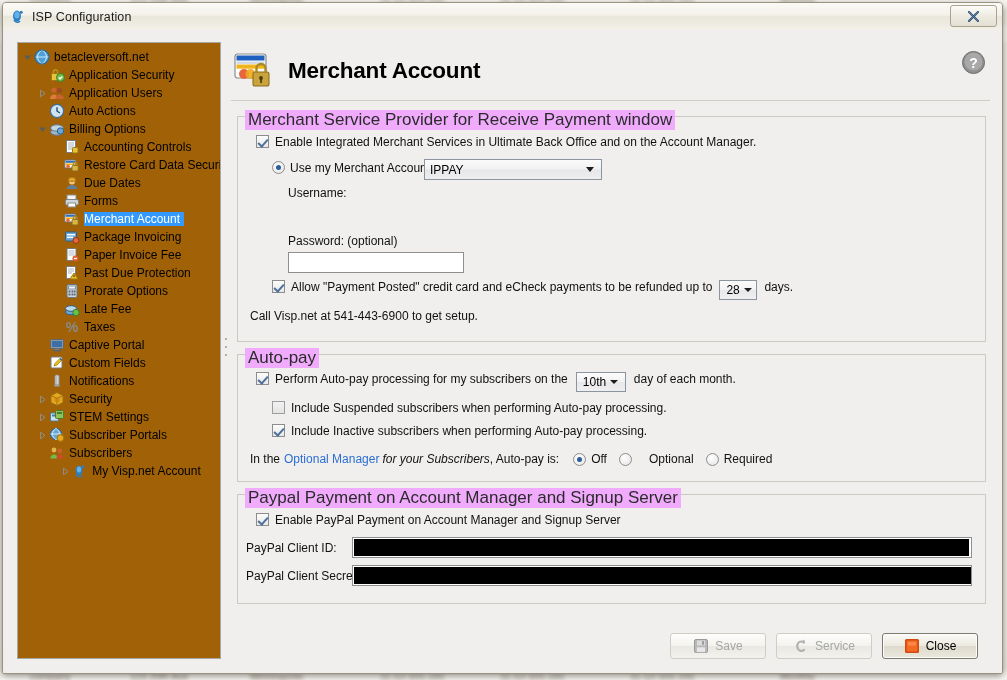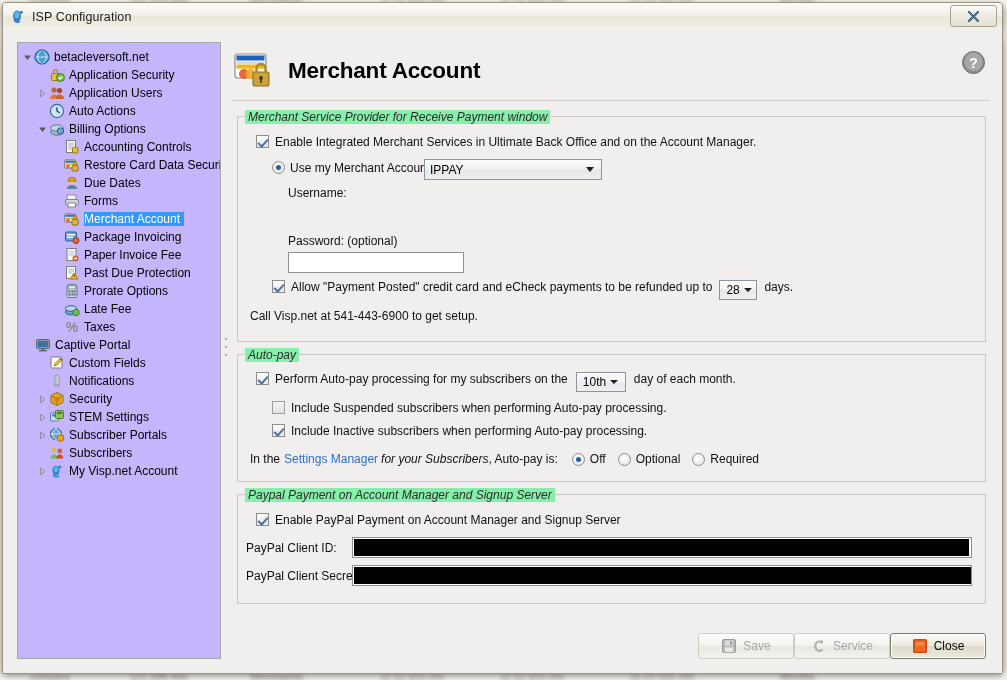--- a/index.html
+++ b/index.html
@@ -78,21 +78,21 @@
     position: absolute;
     left: 0; top: 27px; right: 0; bottom: 0;
     background: #f0efed;
   }
 
   
   #sidebar {
     position: absolute;
     left: 14px; top: 12px;
     width: 204px; height: 617px;
-    background: #c4b5fd;
+    background: #a16207;
     border: 1px solid #a7a7a7;
     box-sizing: border-box;
     overflow: hidden;
   }
   .tree { padding: 5px 0 0 0; }
   .tnode {
     display: flex;
     align-items: center;
     height: 18px;
     white-space: nowrap;
@@ -163,26 +163,25 @@
   
   .group {
     position: absolute;
     left: 6px; right: 4px;
     border: 1px solid #cbc9c2;
     box-sizing: border-box;
   }
   .group > .legend {
     position: absolute;
     top: -7px; left: 7px;
-    background: #86efac;
+    background: #f0abfc;
     padding: 0 3px;
-    font-size: 12px;
+    font-size: 17px;
     color: #2b2b2b;
     white-space: nowrap;
-    font-style: italic;
   }
   #grp-merchant { top: 74px; height: 226px; }
   #grp-autopay  { top: 312px; height: 128px; }
   #grp-paypal   { top: 452px; height: 110px; }
 
   
   .row {
     position: absolute;
     display: flex;
     white-space: nowrap;
@@ -281,22 +280,23 @@
     margin-right: 6px;
   }
 
   .link { color: #2b6ed4; }
   .ital { font-style: italic; }
   .redact { background: #000; position: absolute; top: 1px; left: 1px; bottom: 1px; }
 
   
   #footer {
     position: absolute;
-    right: 4px; bottom: 2px;
+    right: 12px; bottom: 2px;
     display: flex;
+    gap: 10px;
   }
   .btn {
     width: 96px; height: 26px;
     box-sizing: border-box;
     border: 1px solid #b8b4a8;
     border-radius: 3px;
     background: linear-gradient(to bottom, #fdfdfc 0%, #f4f3ef 48%, #e9e8e2 52%, #f3f2ee 100%);
     display: flex; align-items: center; justify-content: center;
     gap: 6px;
     font-size: 12px;
@@ -543,21 +543,21 @@
               </svg></span>
             <span class="tlabel">Late Fee</span>
           </div>
           <div class="tnode" style="padding-left: 34px;">
             <span class="expander"></span>
             <span class="tico"><svg width="16" height="16" viewBox="0 0 16 16">
                 <text x="8" y="13" font-family="Liberation Sans, sans-serif" font-size="14" font-weight="bold" fill="#8a8a8a" text-anchor="middle">%</text>
               </svg></span>
             <span class="tlabel">Taxes</span>
           </div>
-          <div class="tnode" style="padding-left: 5px;">
+          <div class="tnode" style="padding-left: 19px;">
             <span class="expander"></span>
             <span class="tico"><svg width="16" height="16" viewBox="0 0 16 16">
                 <rect x="1.5" y="2.5" width="13" height="9" rx="1" fill="#8d98a3" stroke="#5a6570"></rect>
                 <rect x="3" y="4" width="10" height="6" fill="#3b6fa5"></rect>
                 <rect x="6" y="11.5" width="4" height="2" fill="#6e7a86"></rect>
                 <rect x="4" y="13" width="8" height="1.4" fill="#5a6570"></rect>
               </svg></span>
             <span class="tlabel">Captive Portal</span>
           </div>
           <div class="tnode" style="padding-left: 19px;">
@@ -615,21 +615,21 @@
           <div class="tnode" style="padding-left: 19px;">
             <span class="expander"></span>
             <span class="tico"><svg width="16" height="16" viewBox="0 0 16 16">
                 <circle cx="5" cy="5" r="2.4" fill="#e0b34b"></circle>
                 <path d="M1.5 13.5c0-2.7 1.7-4 3.5-4s3.5 1.3 3.5 4z" fill="#6cc04a"></path>
                 <circle cx="10.8" cy="6" r="2.4" fill="#c8622e"></circle>
                 <path d="M7.3 13.5c0-2.7 1.7-4 3.5-4s3.5 1.3 3.5 4z" fill="#d04a2a"></path>
               </svg></span>
             <span class="tlabel">Subscribers</span>
           </div>
-          <div class="tnode" style="padding-left: 19px;">
+          <div class="tnode" style="padding-left: 27px; justify-content: center;">
             <span class="expander"><svg width="11" height="11" viewBox="0 0 11 11">
                 <path d="M3.5 2.2v6.6L8 5.5z" fill="none" stroke="#8e8e8e" stroke-width="1"></path>
               </svg></span>
             <span class="tico"><svg width="16" height="16" viewBox="0 0 16 16">
                 <ellipse cx="7" cy="7.5" rx="3.5" ry="4.8" fill="#2b7fc4"></ellipse>
                 <ellipse cx="7" cy="6.5" rx="2.2" ry="3.1" fill="#63b2e6"></ellipse>
                 <circle cx="11" cy="4" r="1.4" fill="#2b7fc4"></circle>
                 <path d="M4 11.8q3 3.6 6 .8" stroke="#2b7fc4" stroke-width="1.5" fill="none"></path>
               </svg></span>
             <span class="tlabel">My Visp.net Account</span>
@@ -731,29 +731,29 @@
           <span class="lbl">Include Suspended subscribers when performing Auto-pay processing.</span>
         </div>
 
         <div class="row" style="left:34px; top:69px;">
           <span class="cb checked"></span>
           <span class="lbl">Include Inactive subscribers when performing Auto-pay processing.</span>
         </div>
 
         <div class="row" style="left:12px; top:97px;">
           <span class="lbl">In the</span>
-          <span class="lbl link" style="margin-left:4px;">Settings Manager</span>
+          <span class="lbl link" style="margin-left:4px;">Optional Manager</span>
           <span class="lbl ital" style="margin-left:3px;">for your Subscribers</span>
           <span class="lbl">, Auto-pay is:</span>
 
           <span style="display:inline-flex; align-items:center; margin-left:14px;">
             <span class="rb on"></span>
             <span class="lbl">Off</span>
           </span>
-          <span style="display:inline-flex; align-items:center; margin-left:12px;">
+          <span style="display:inline-flex; align-items:center; margin-left:12px;gap:12px;">
             <span class="rb"></span>
             <span class="lbl">Optional</span>
           </span>
           <span style="display:inline-flex; align-items:center; margin-left:12px;">
             <span class="rb"></span>
             <span class="lbl">Required</span>
           </span>
         </div>
       </div>
 

